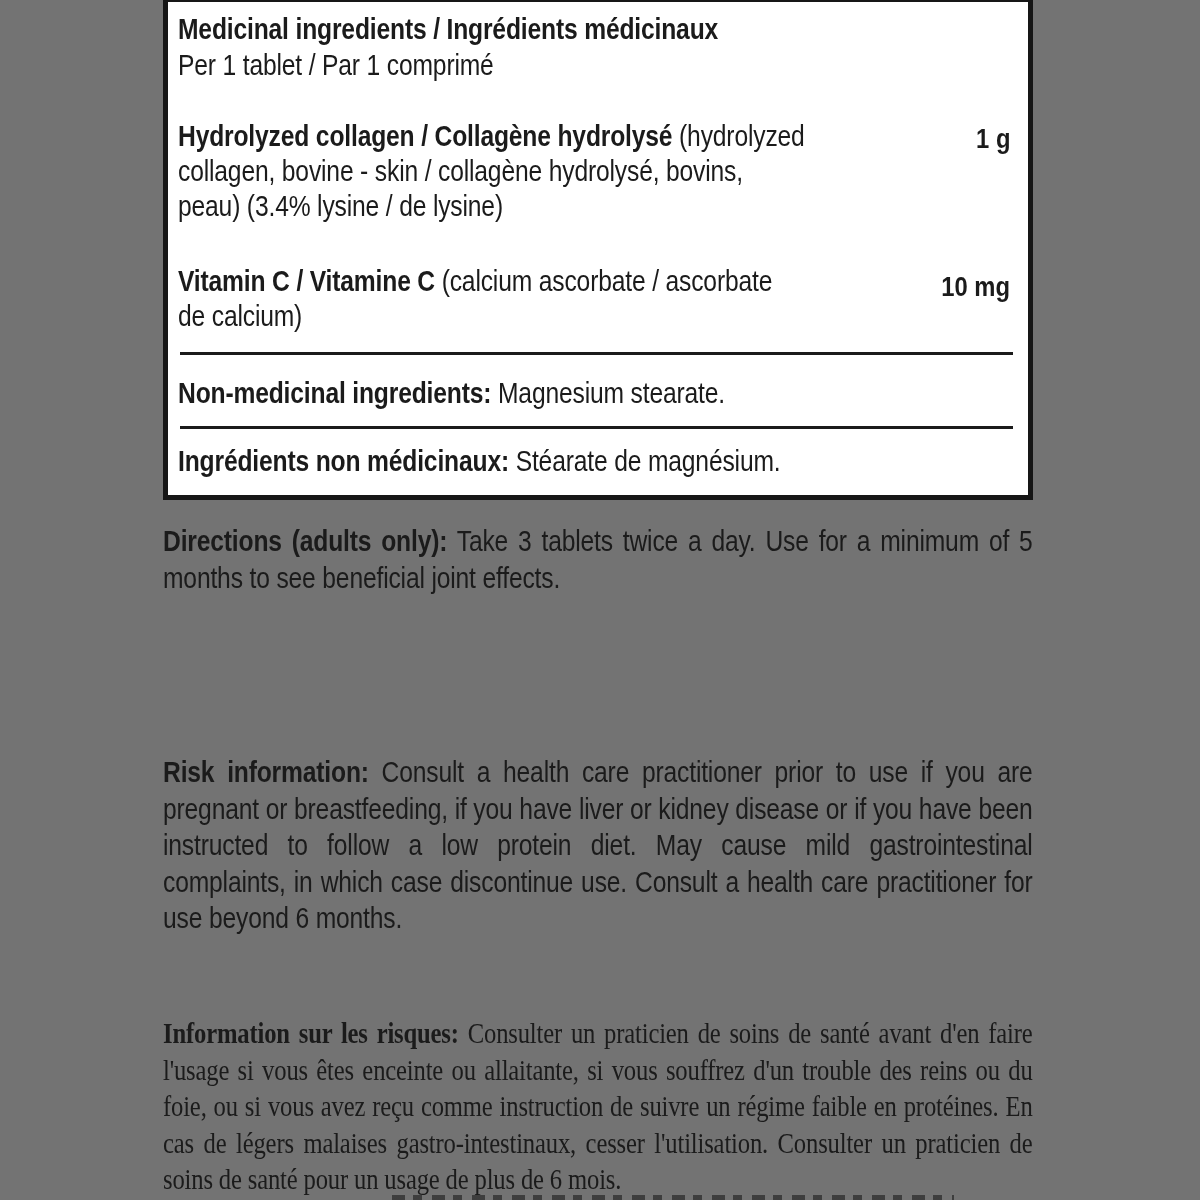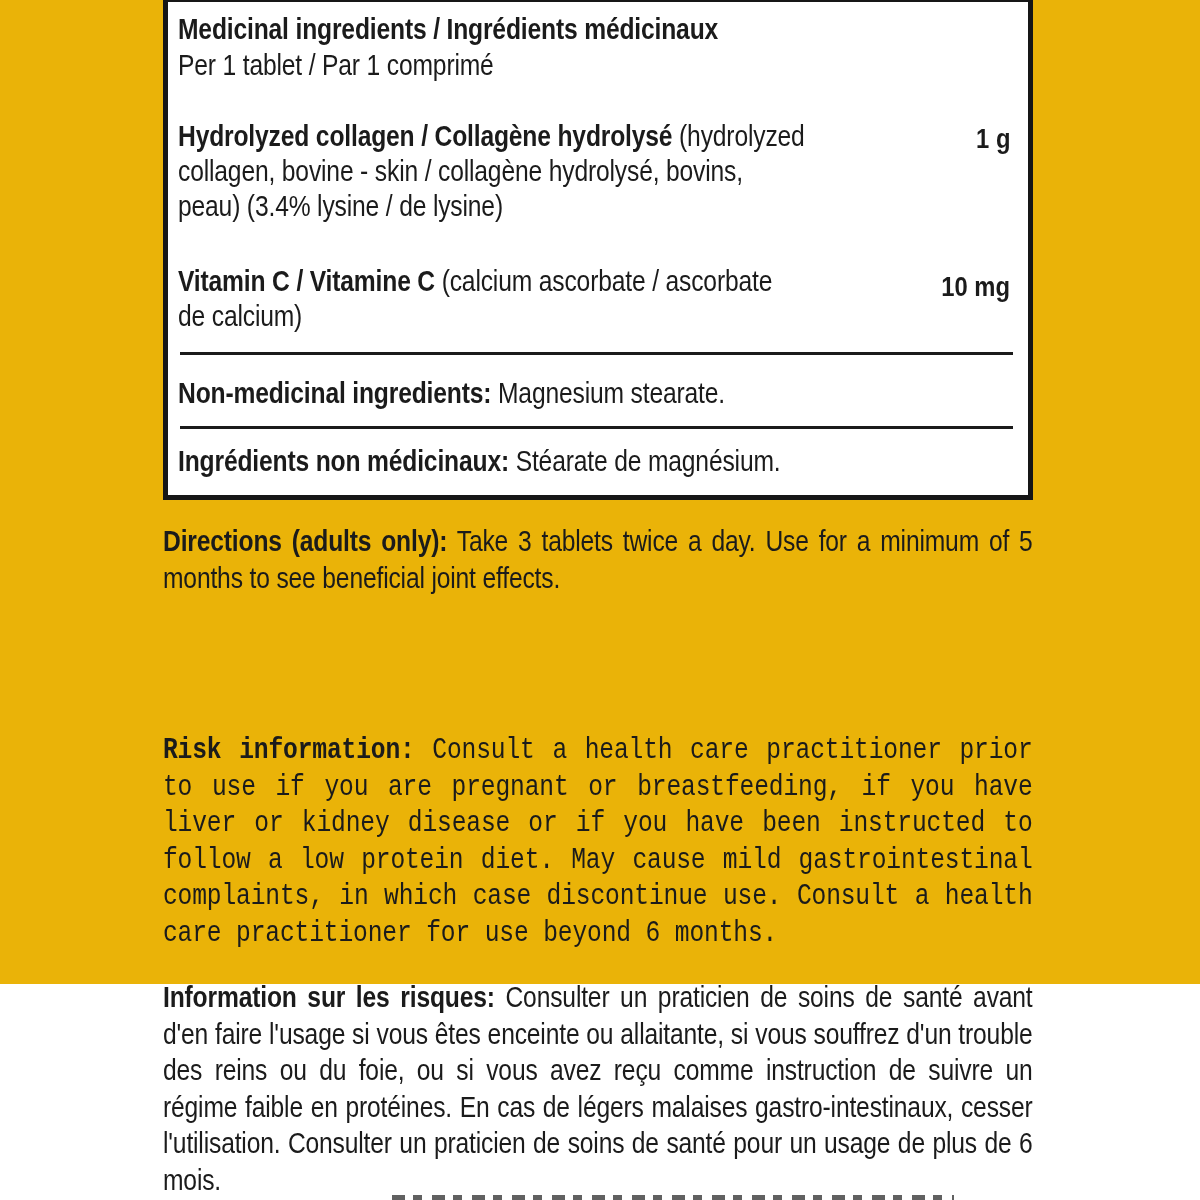--- a/index.html
+++ b/index.html
@@ -4,21 +4,21 @@
 <style>
   html, body {
     margin: 0; padding: 0;
     width: 1200px; height: 1200px;
     background: #ffffff;
     overflow: hidden;
     font-family: "Liberation Sans", sans-serif;
     color: #1b1b1b;
     -webkit-font-smoothing: antialiased;
   }
-  .page { position: relative; width: 1200px; height: 984px; background: #eab308; }
+  .page { position: relative; width: 1200px; height: 1200px; background: #737373; }
 
   
   .cond {
     transform: scaleX(0.85);
     transform-origin: 0 0;
     letter-spacing: -0.2px;
   }
 
   
   .label-box {
@@ -123,23 +123,23 @@
 
     <span class="amount" style="top: 121px;">1 g</span>
     <span class="amount" style="top: 269px;">10 mg</span>
   </div>
 
   <div class="sec" style="top: 523px;">
     <p class="cond" style="margin:0;"><span class="bold">Directions (adults only):</span><span> Take 3 tablets twice a day. Use for a minimum of 5 months to see beneficial joint effects.</span></p>
   </div>
 
 
-  <div class="sec" style="top: 733px; font-family: Liberation Mono, monospace;">
+  <div class="sec" style="top: 754px;">
     <p class="cond" style="margin:0;"><span class="bold">Risk information:</span><span> Consult a health care practitioner prior to use if you are pregnant or breastfeeding, if you have liver or kidney disease or if you have been instructed to follow a low protein diet. May cause mild gastrointestinal complaints, in which case discontinue use. Consult a health care practitioner for use beyond 6 months.</span></p>
   </div>
 
-  <div class="sec" style="top: 979px;">
+  <div class="sec" style="top: 1015px; font-family: Liberation Serif, serif;">
     <p class="cond" style="margin:0;"><span class="bold">Information sur les risques:</span><span> Consulter un praticien de soins de santé avant d'en faire l'usage si vous êtes enceinte ou allaitante, si vous souffrez d'un trouble des reins ou du foie, ou si vous avez reçu comme instruction de suivre un régime faible en protéines. En cas de légers malaises gastro-intestinaux, cesser l'utilisation. Consulter un praticien de soins de santé pour un usage de plus de 6 mois.</span></p>
   </div>
 
   <div class="crop-artifact"></div>
 
 </div>
 
 </body></html>

